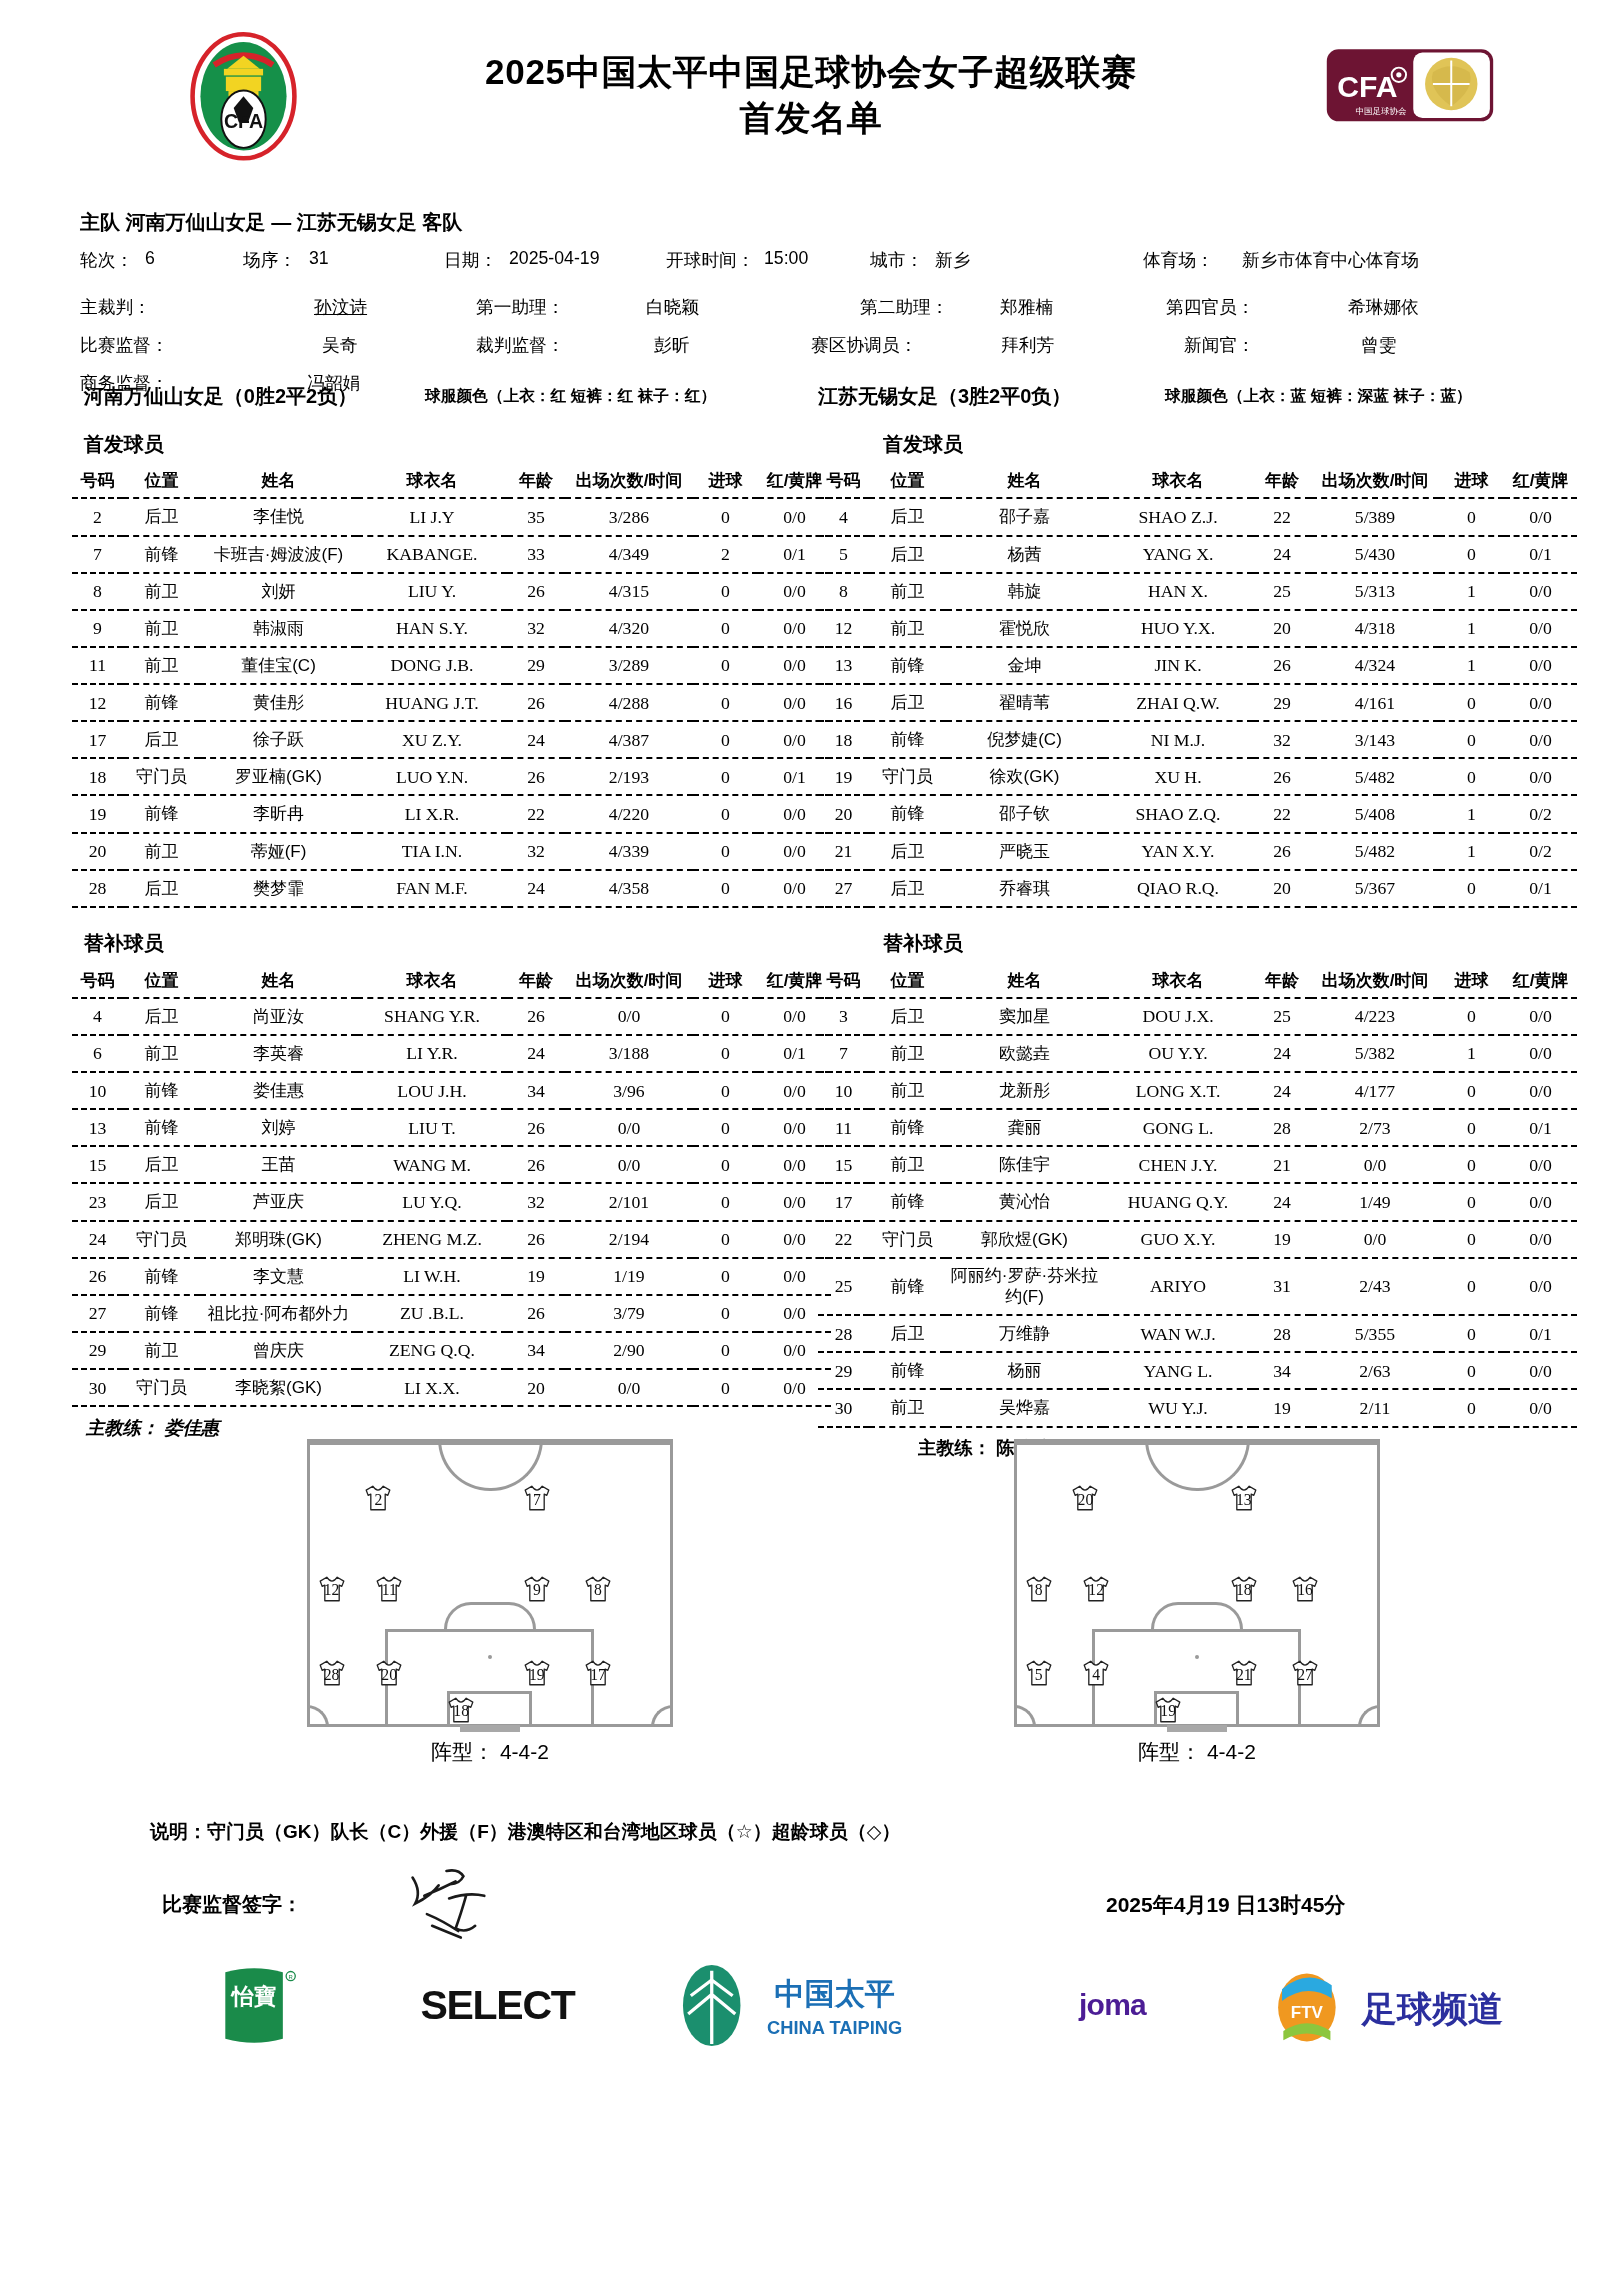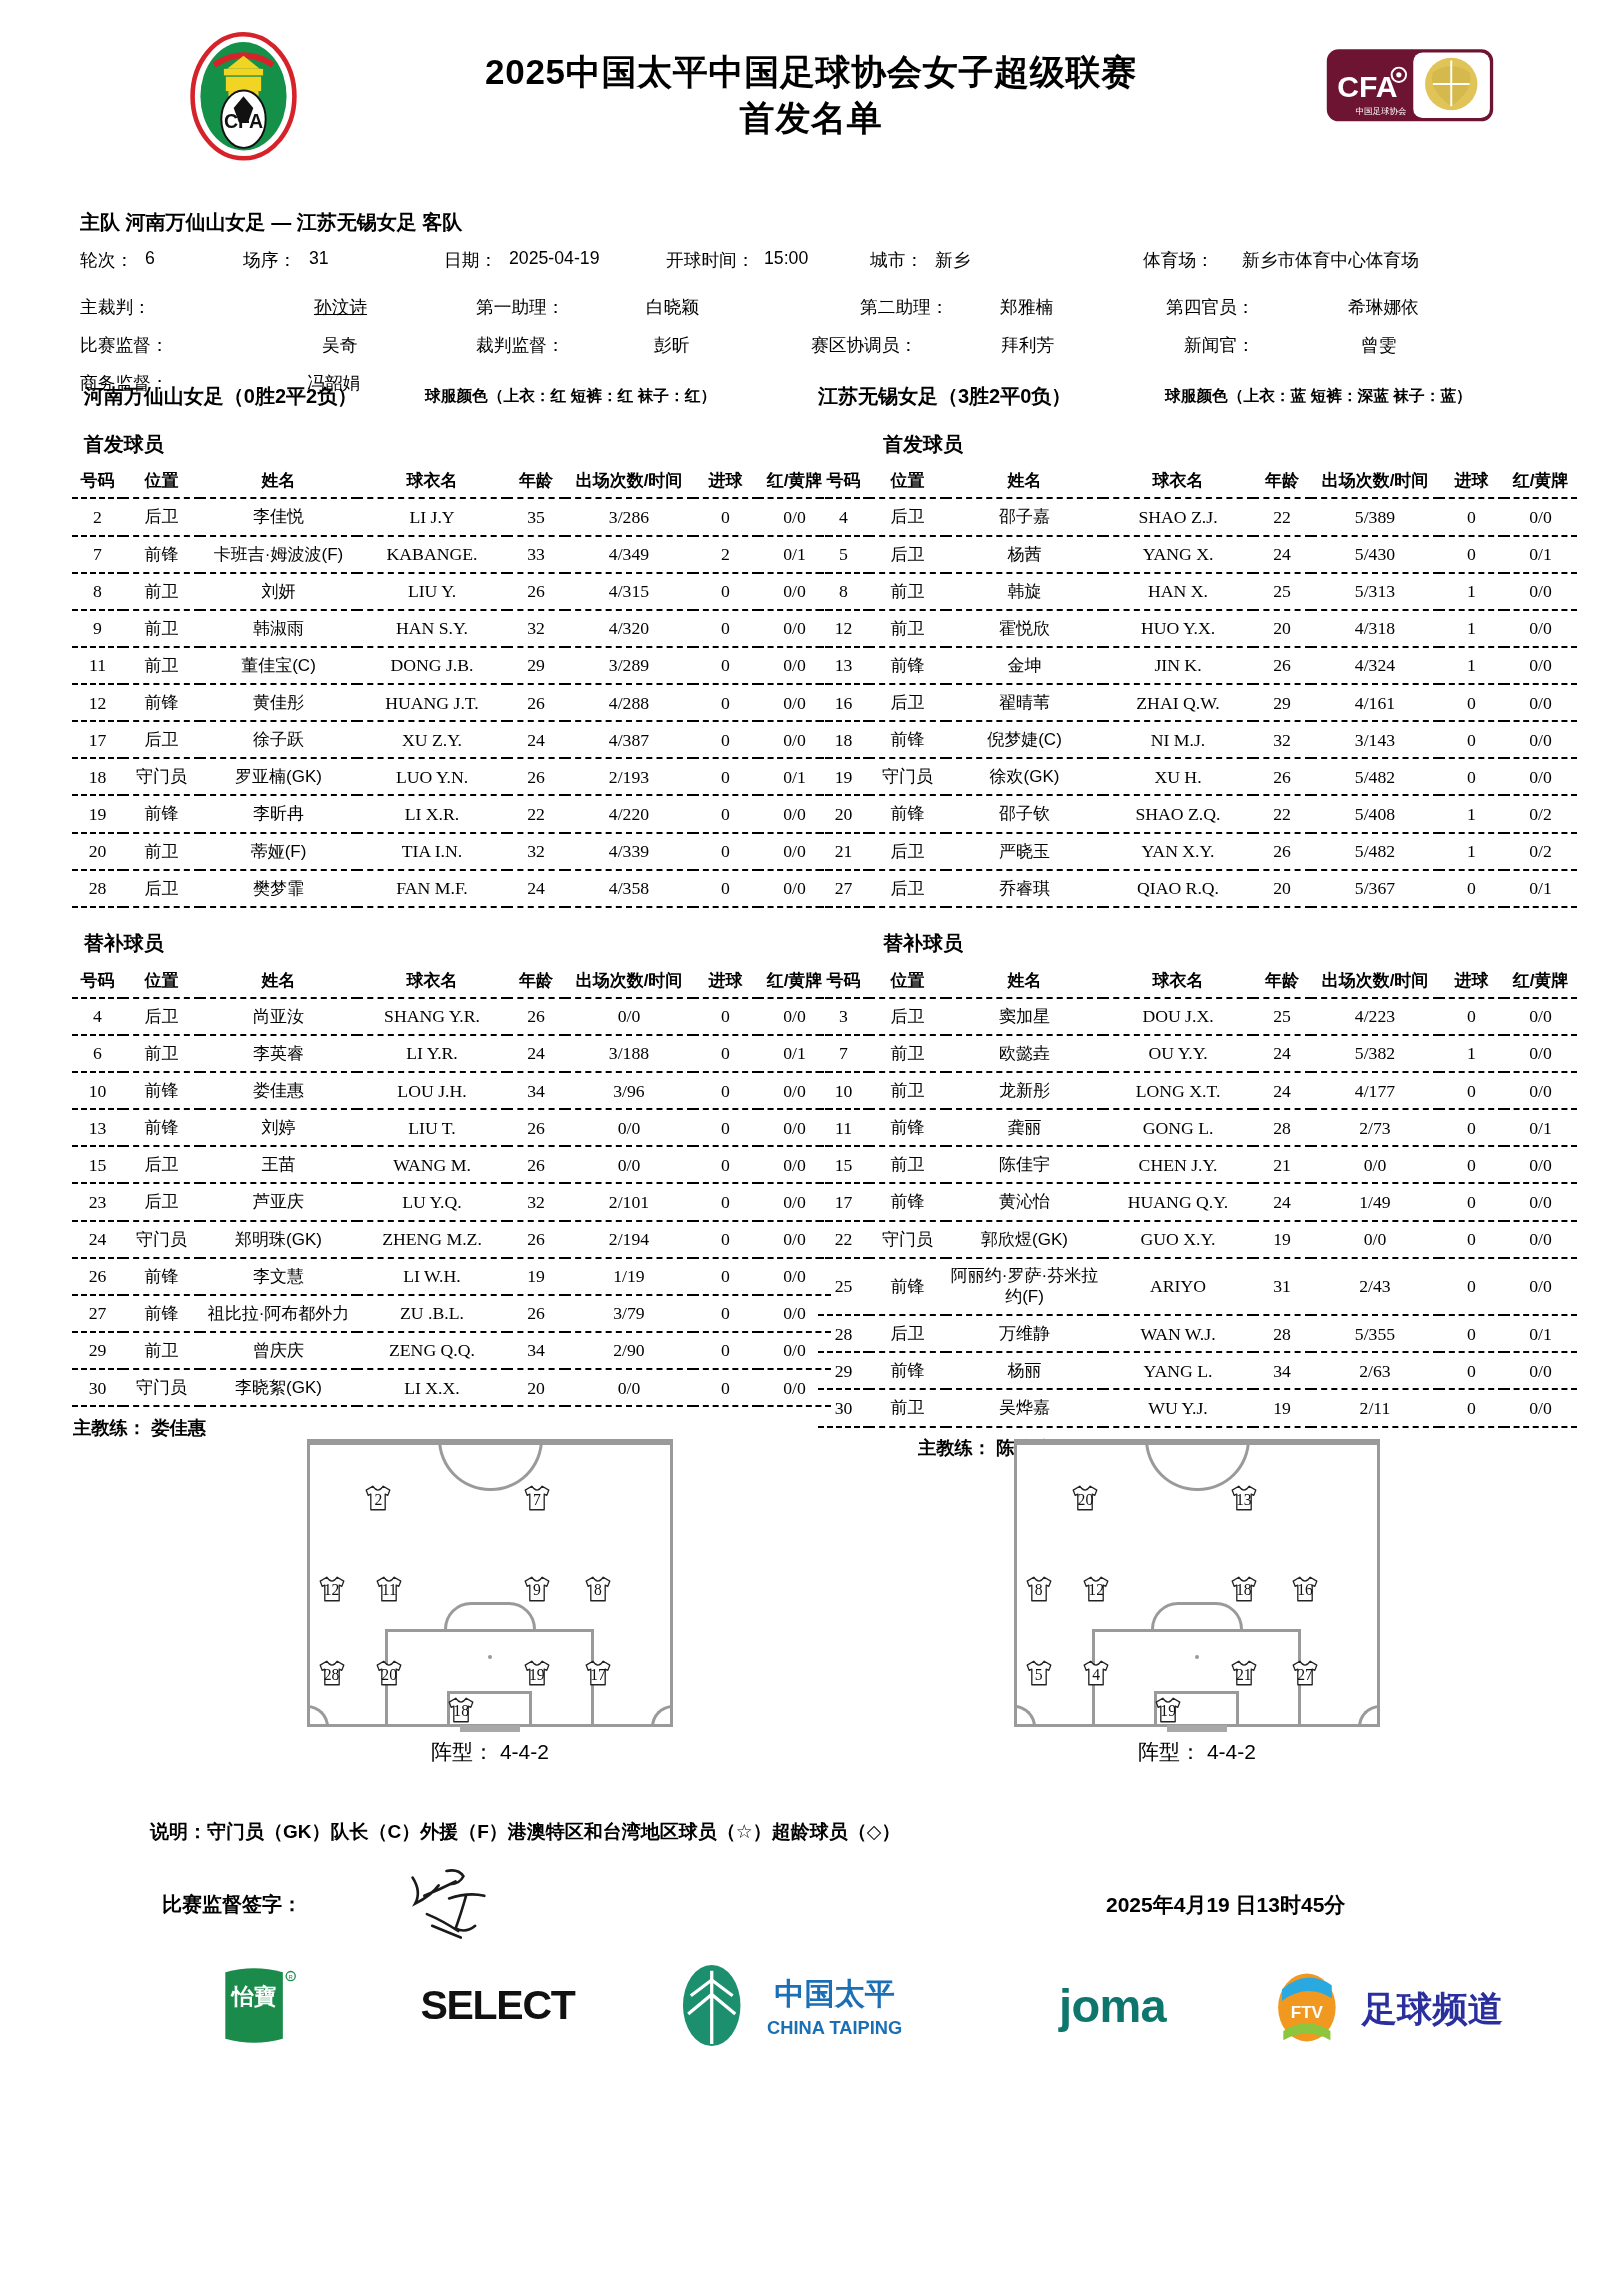--- a/index.html
+++ b/index.html
@@ -53,21 +53,21 @@
   .c-num{width:51px;}
   .c-pos{width:77px;}
   .c-name{width:157px;}
   .c-shirt{width:150px;}
   .c-age{width:58px;}
   .c-apps{width:128px;}
   .c-goal{width:65px;}
   .c-cards{width:73px;}
 
   .coach-line{font-size:18.3px;font-weight:bold;margin-top:7.9px;}
-  .home .coach-line{margin-left:1px;}
+  .home .coach-line{margin-left:14px;font-style:italic;}
   .away .coach-line{margin-left:100px;}
 
   
   .pitch-wrap{position:absolute;top:0;}
   .pitch{position:relative;width:366px;height:288px;border:3.3px solid #9a9a9a;background:#fff;box-sizing:border-box;}
   .pitch .halfline{position:absolute;left:0;right:0;top:0;height:0;border-top:3.3px solid #9a9a9a;}
   .pitch .arc-top{position:absolute;left:50%;top:-3.3px;width:105px;height:52px;margin-left:-52px;
      border:3.3px solid #9a9a9a;border-top:none;border-radius:0 0 59px 59px;box-sizing:border-box;}
   .pitch .box-big{position:absolute;left:50%;bottom:-3.3px;width:209px;height:98px;margin-left:-105px;
      border:3.3px solid #9a9a9a;border-bottom:none;box-sizing:border-box;}
@@ -965,21 +965,21 @@
         <text x="250" y="108" font-size="28" font-weight="bold" fill="#1b6fb5" text-anchor="middle" font-family="Liberation Sans, sans-serif">CHINA TAIPING</text>
       </svg>
     </div>
 
     <div class="sp" style="left:406px;width:183px;">
       <span style="font-size:41px;font-weight:bold;letter-spacing:-1.3px;color:#111;
                    font-family:'Liberation Sans',sans-serif;">SELECT</span>
     </div>
 
     <div class="sp" style="left:1021px;width:183px;">
-      <span style="font-size:47px;font-weight:bold;color:#0f766e;letter-spacing:-0.7px;
+      <span style="font-size:30px;font-weight:bold;color:#4c1d95;letter-spacing:-0.7px;
                    font-family:'Liberation Sans',sans-serif;">joma</span>
     </div>
 
     <div class="sp" style="left:1263px;width:262px;">
       <svg viewBox="0 0 380 130" width="249" height="85">
         <ellipse cx="56" cy="68" rx="44" ry="52" fill="#f09820"></ellipse>
         <path d="M18 40 Q56 8 94 34 L94 54 Q56 30 18 58 Z" fill="#2aa9e0"></path>
         <path d="M20 104 Q56 80 92 104 L92 118 Q56 98 20 118 Z" fill="#8cc63e"></path>
         <text x="56" y="84" font-size="26" font-weight="bold" fill="#ffffff" text-anchor="middle" font-family="Liberation Sans, sans-serif">FTV</text>
         <text x="248" y="88" font-size="54" font-weight="bold" fill="#2b2f9e" text-anchor="middle" font-family="Liberation Sans, sans-serif">足球频道</text>

